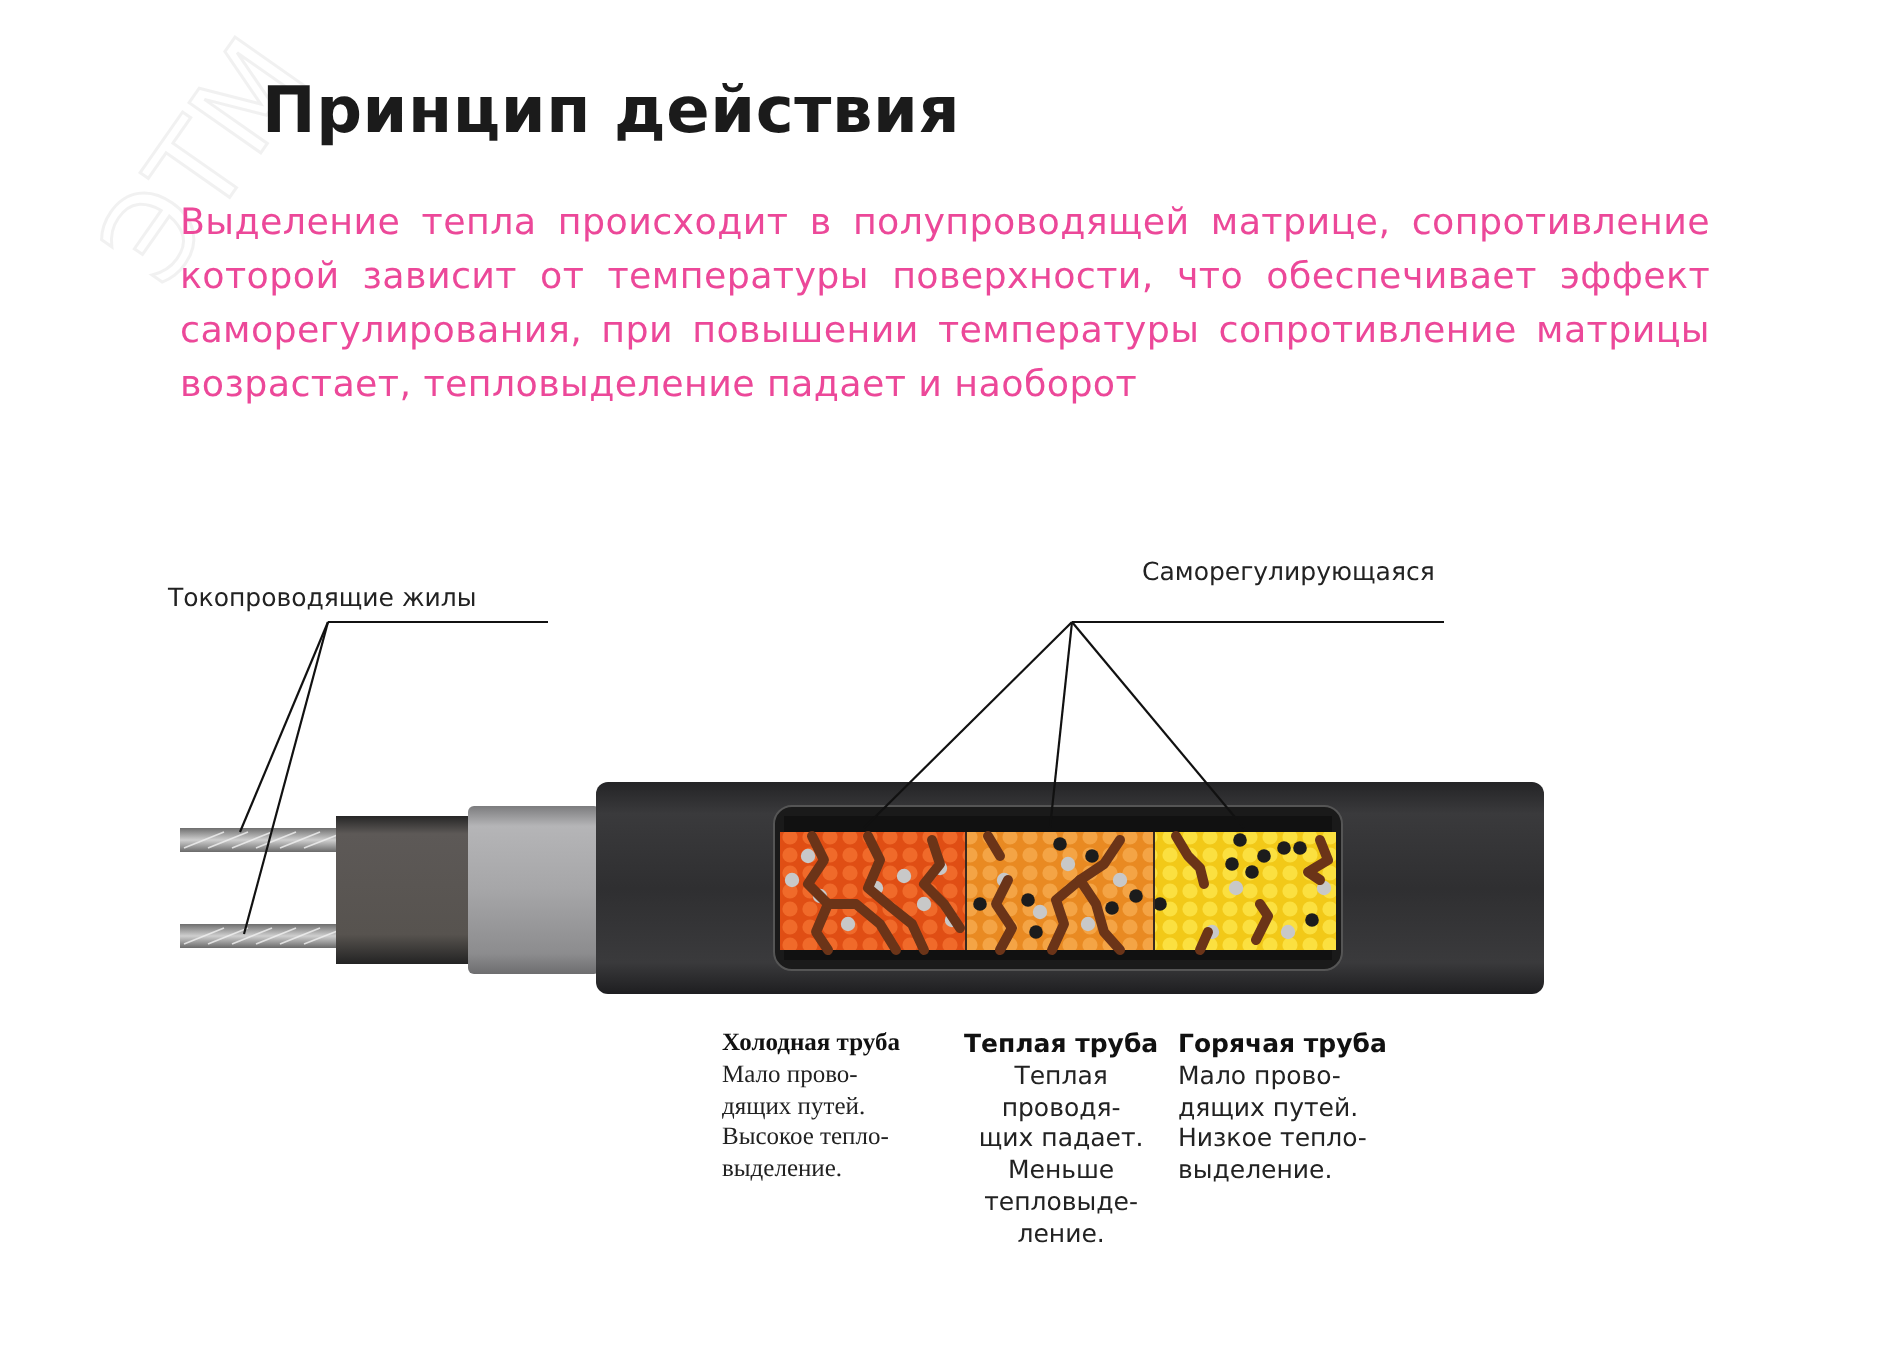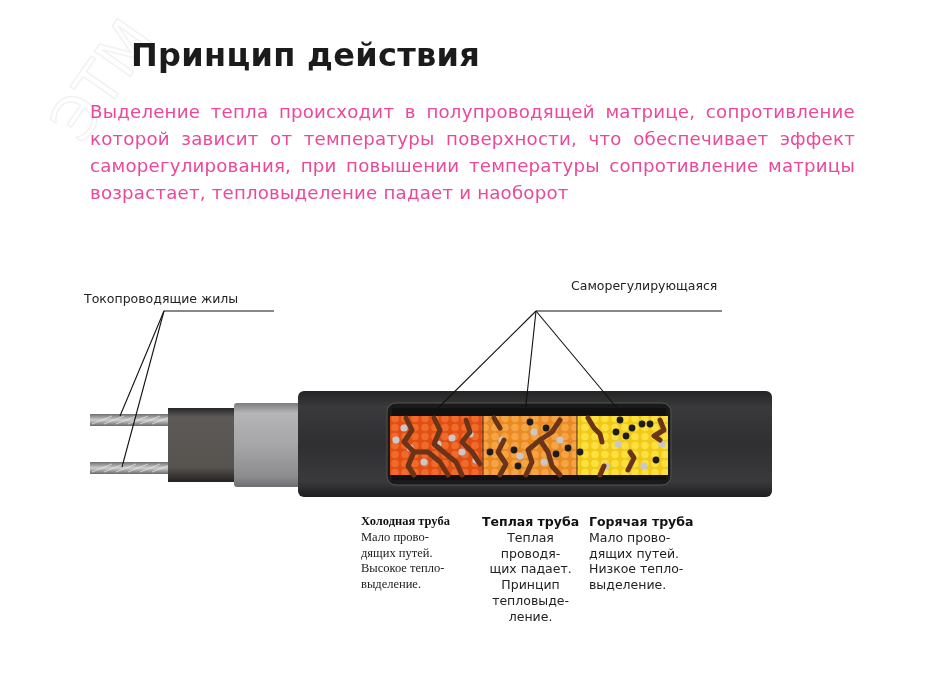--- a/index.html
+++ b/index.html
@@ -209,21 +209,21 @@
   <span class="cap-line">дящих путей.</span>
   <span class="cap-line">Высокое тепло-</span>
   <span class="cap-line">выделение.</span>
 </div>
 
 <div class="caption cap-warm">
   <span class="cap-title">Теплая труба</span>
   <span class="cap-line">Теплая</span>
   <span class="cap-line">проводя-</span>
   <span class="cap-line">щих падает.</span>
-  <span class="cap-line">Принцип</span>
+  <span class="cap-line">Меньше</span>
   <span class="cap-line">тепловыде-</span>
   <span class="cap-line">ление.</span>
 </div>
 
 <div class="caption cap-hot">
   <span class="cap-title">Горячая труба</span>
   <span class="cap-line">Мало прово-</span>
   <span class="cap-line">дящих путей.</span>
   <span class="cap-line">Низкое тепло-</span>
   <span class="cap-line">выделение.</span>

